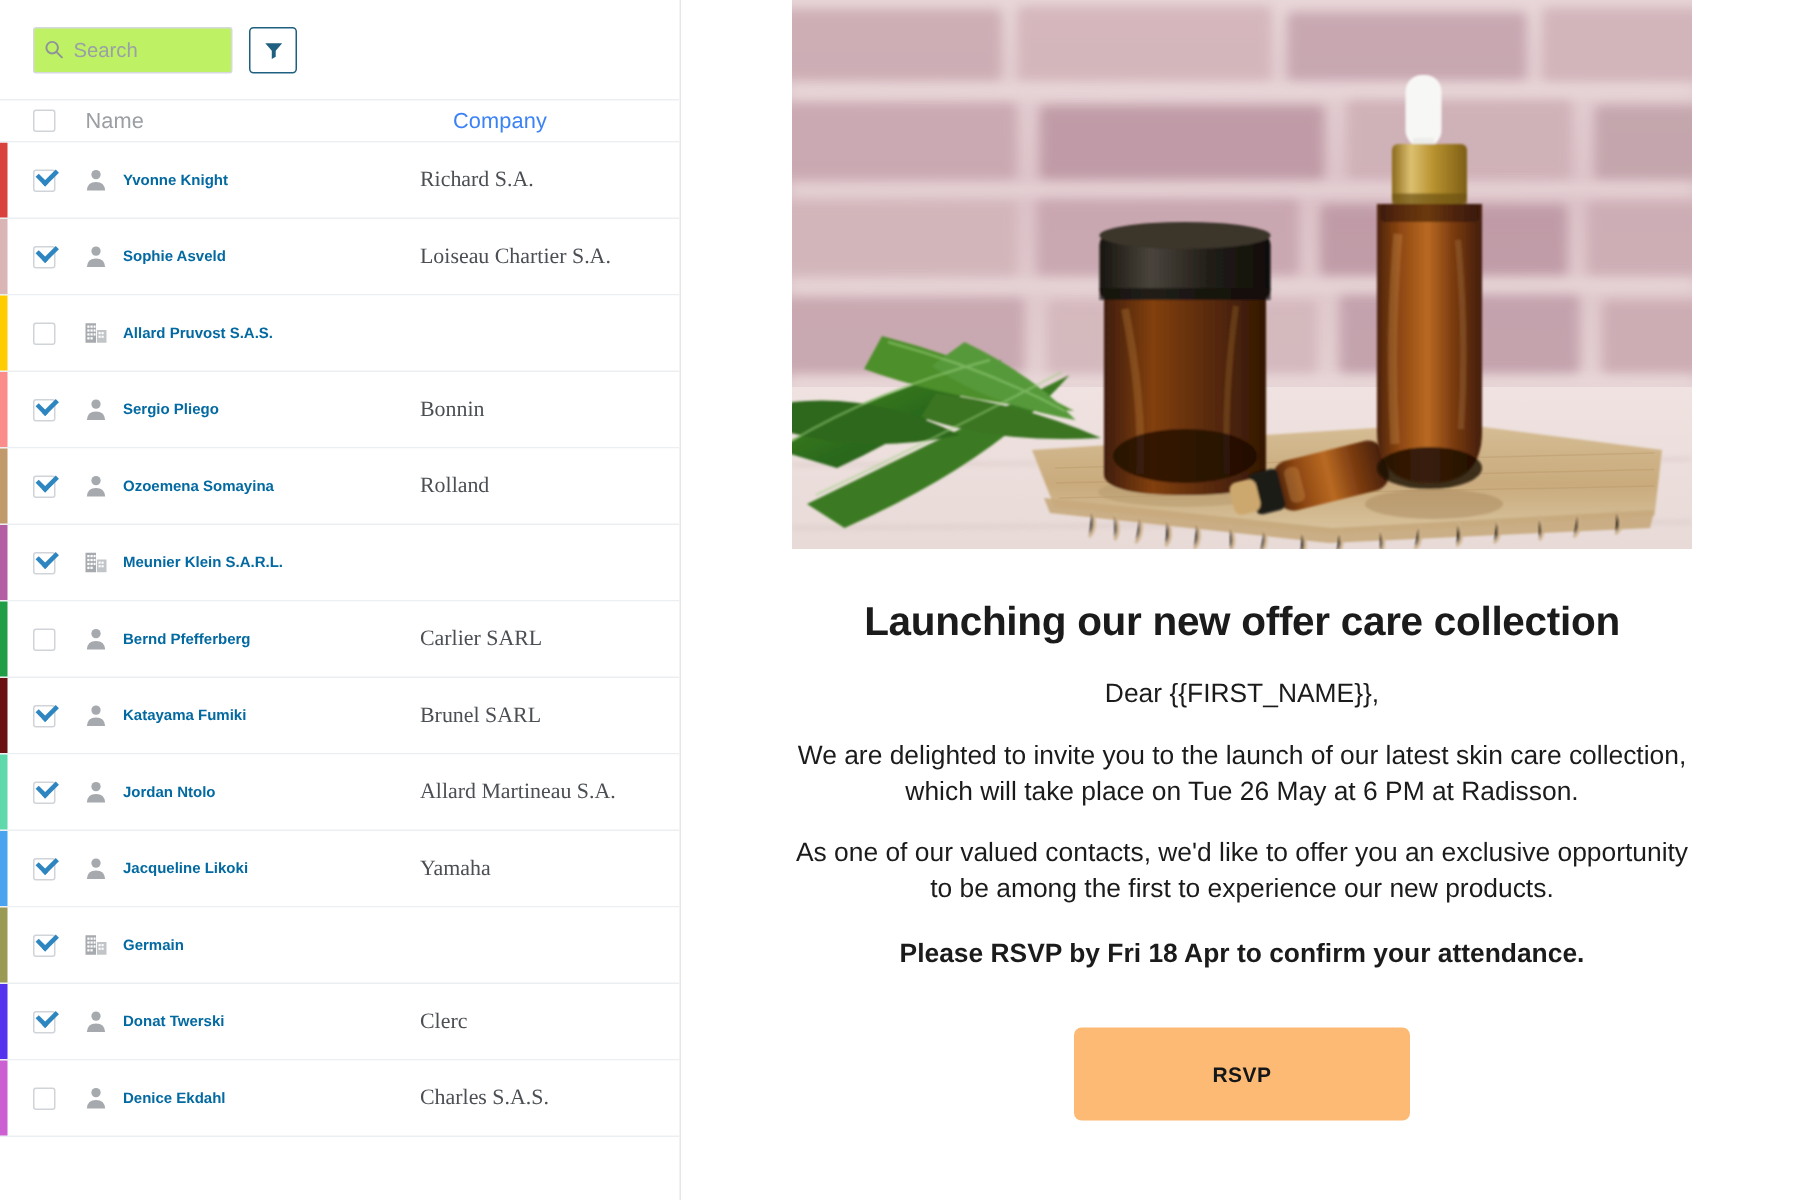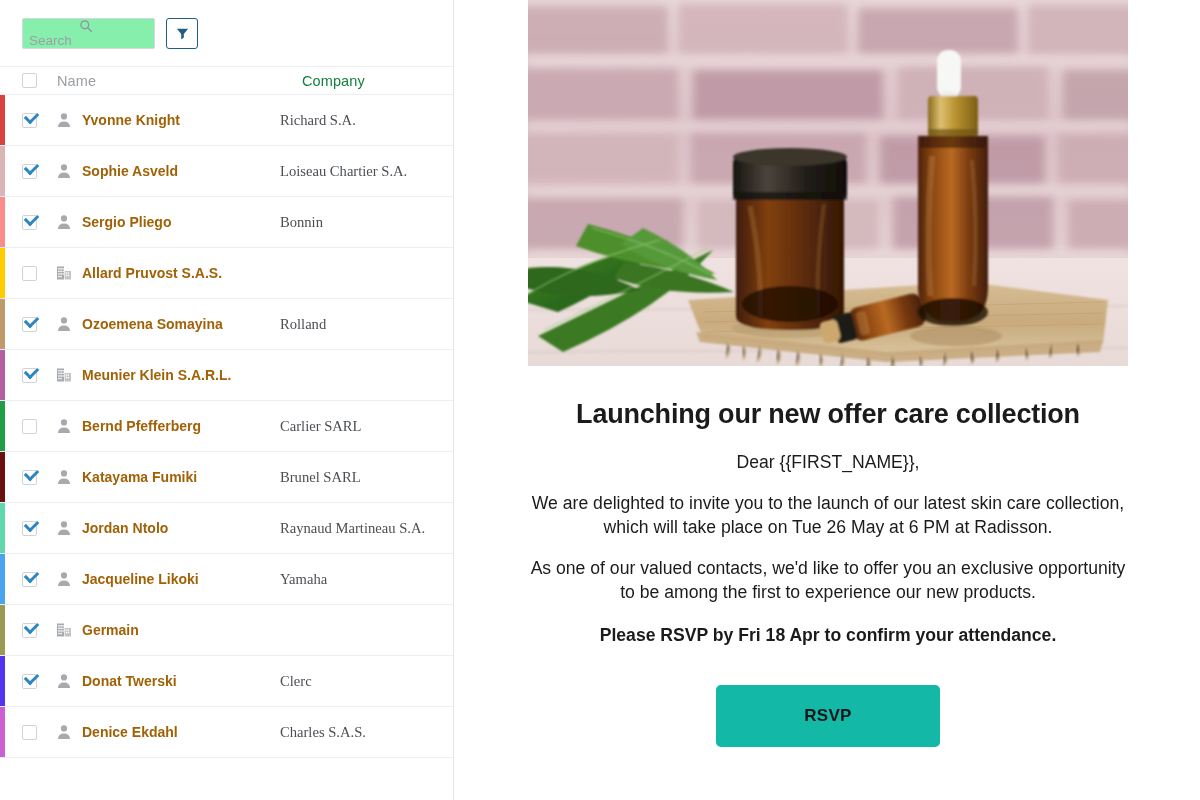--- a/index.html
+++ b/index.html
@@ -44,22 +44,21 @@
   }
   .search-box {
     width: 133px;
     height: 31px;
     border: 1px solid #d5d8dc;
     border-radius: 2px;
     display: flex;
     align-items: center;
     padding: 0 6px;
     box-sizing: border-box;
-    background: #86efac;
-    flex-direction: column;
+    background: #bef264;
   }
   .search-box .mag {
     width: 14px;
     height: 14px;
     margin-right: 6px;
     flex: 0 0 auto;
     display: block;
   }
   .search-box input {
     border: 0;
@@ -126,21 +125,21 @@
   .head-name {
     margin-left: 20px;
     font-size: 14.5px;
     color: #9b9ea3;
     letter-spacing: .1px;
   }
   .head-company {
     position: absolute;
     left: 280px;
     font-size: 14.5px;
-    color: #15803d;
+    color: #3b82f6;
     letter-spacing: .1px;
   }
   .list-head-inner {
     position: relative;
     display: flex;
     align-items: center;
     width: 100%;
   }
 
   
@@ -168,23 +167,23 @@
   }
   .row .kind-icon {
     width: 16px;
     height: 16px;
     margin-left: 19px;
     flex: 0 0 auto;
     display: block;
   }
   .row .rname {
     margin-left: 10px;
-    font-size: 14px;
+    font-size: 10px;
     font-weight: bold;
-    color: #a16207;
+    color: #0369a1;
     white-space: nowrap;
   }
   .row .rcompany {
     position: absolute;
     left: 280px;
     font-size: 14.6px;
     color: #4b4f54;
     white-space: nowrap;
     font-family: Liberation Serif, serif;
   }
@@ -231,25 +230,25 @@
   .email-p.salutation { margin-top: 19px; }
   .email-p.bold { font-weight: bold; margin-top: 19px; }
   .rsvp-wrap {
     margin-top: 38px;
     display: flex;
     justify-content: center;
   }
   .rsvp-btn {
     width: 224px;
     height: 62px;
-    background: #14b8a6;
+    background: #fdba74;
     border: 0;
     border-radius: 5px;
     font-family: "Liberation Sans", sans-serif;
-    font-size: 17px;
+    font-size: 14px;
     font-weight: bold;
     color: #14171a;
     letter-spacing: .3px;
     cursor: pointer;
   }
 </style>
 </head>
 <body>
 
 <div class="app">
@@ -292,30 +291,20 @@
         </div>
         <div class="row">
           <span class="tag" style="background:#d9b5b5"></span>
           <span class="cb checked"></span>
           <span class="kind-icon"><svg viewBox="0 0 16 16">
               <circle cx="8" cy="4.4" r="3.1" fill="#a6a9ad"></circle>
               <path d="M1.9 15 q0.4 -5.6 6.1 -5.6 q5.7 0 6.1 5.6 Z" fill="#a6a9ad"></path>
             </svg></span>
           <span class="rname">Sophie Asveld</span>
           <span class="rcompany">Loiseau Chartier S.A.</span>
-        </div>
-        <div class="row">
-          <span class="tag" style="background:#fb8c8c"></span>
-          <span class="cb checked"></span>
-          <span class="kind-icon"><svg viewBox="0 0 16 16">
-              <circle cx="8" cy="4.4" r="3.1" fill="#a6a9ad"></circle>
-              <path d="M1.9 15 q0.4 -5.6 6.1 -5.6 q5.7 0 6.1 5.6 Z" fill="#a6a9ad"></path>
-            </svg></span>
-          <span class="rname">Sergio Pliego</span>
-          <span class="rcompany">Bonnin</span>
         </div>
         <div class="row">
           <span class="tag" style="background:#ffcc00"></span>
           <span class="cb"></span>
           <span class="kind-icon"><svg viewBox="0 0 16 16">
               <rect x="1" y="1.5" width="7" height="13" fill="#a6a9ad"></rect>
               <rect x="8.6" y="6" width="6.4" height="8.5" fill="#c2c5c8"></rect>
               <g fill="#ffffff">
                 <rect x="2.2" y="3" width="1.5" height="1.5"></rect>
                 <rect x="4.3" y="3" width="1.5" height="1.5"></rect>
@@ -331,20 +320,30 @@
                 <rect x="9.7" y="7.4" width="1.4" height="1.4"></rect>
                 <rect x="11.7" y="7.4" width="1.4" height="1.4"></rect>
                 <rect x="9.7" y="9.8" width="1.4" height="1.4"></rect>
                 <rect x="11.7" y="9.8" width="1.4" height="1.4"></rect>
               </g>
             </svg></span>
           <span class="rname">Allard Pruvost S.A.S.</span>
           <span class="rcompany"></span>
         </div>
         <div class="row">
+          <span class="tag" style="background:#fb8c8c"></span>
+          <span class="cb checked"></span>
+          <span class="kind-icon"><svg viewBox="0 0 16 16">
+              <circle cx="8" cy="4.4" r="3.1" fill="#a6a9ad"></circle>
+              <path d="M1.9 15 q0.4 -5.6 6.1 -5.6 q5.7 0 6.1 5.6 Z" fill="#a6a9ad"></path>
+            </svg></span>
+          <span class="rname">Sergio Pliego</span>
+          <span class="rcompany">Bonnin</span>
+        </div>
+        <div class="row">
           <span class="tag" style="background:#c19a6b"></span>
           <span class="cb checked"></span>
           <span class="kind-icon"><svg viewBox="0 0 16 16">
               <circle cx="8" cy="4.4" r="3.1" fill="#a6a9ad"></circle>
               <path d="M1.9 15 q0.4 -5.6 6.1 -5.6 q5.7 0 6.1 5.6 Z" fill="#a6a9ad"></path>
             </svg></span>
           <span class="rname">Ozoemena Somayina</span>
           <span class="rcompany">Rolland</span>
         </div>
         <div class="row">
@@ -395,21 +394,21 @@
           <span class="rcompany">Brunel SARL</span>
         </div>
         <div class="row">
           <span class="tag" style="background:#5fd9ab"></span>
           <span class="cb checked"></span>
           <span class="kind-icon"><svg viewBox="0 0 16 16">
               <circle cx="8" cy="4.4" r="3.1" fill="#a6a9ad"></circle>
               <path d="M1.9 15 q0.4 -5.6 6.1 -5.6 q5.7 0 6.1 5.6 Z" fill="#a6a9ad"></path>
             </svg></span>
           <span class="rname">Jordan Ntolo</span>
-          <span class="rcompany">Raynaud Martineau S.A.</span>
+          <span class="rcompany">Allard Martineau S.A.</span>
         </div>
         <div class="row">
           <span class="tag" style="background:#4aa3ee"></span>
           <span class="cb checked"></span>
           <span class="kind-icon"><svg viewBox="0 0 16 16">
               <circle cx="8" cy="4.4" r="3.1" fill="#a6a9ad"></circle>
               <path d="M1.9 15 q0.4 -5.6 6.1 -5.6 q5.7 0 6.1 5.6 Z" fill="#a6a9ad"></path>
             </svg></span>
           <span class="rname">Jacqueline Likoki</span>
           <span class="rcompany">Yamaha</span>

